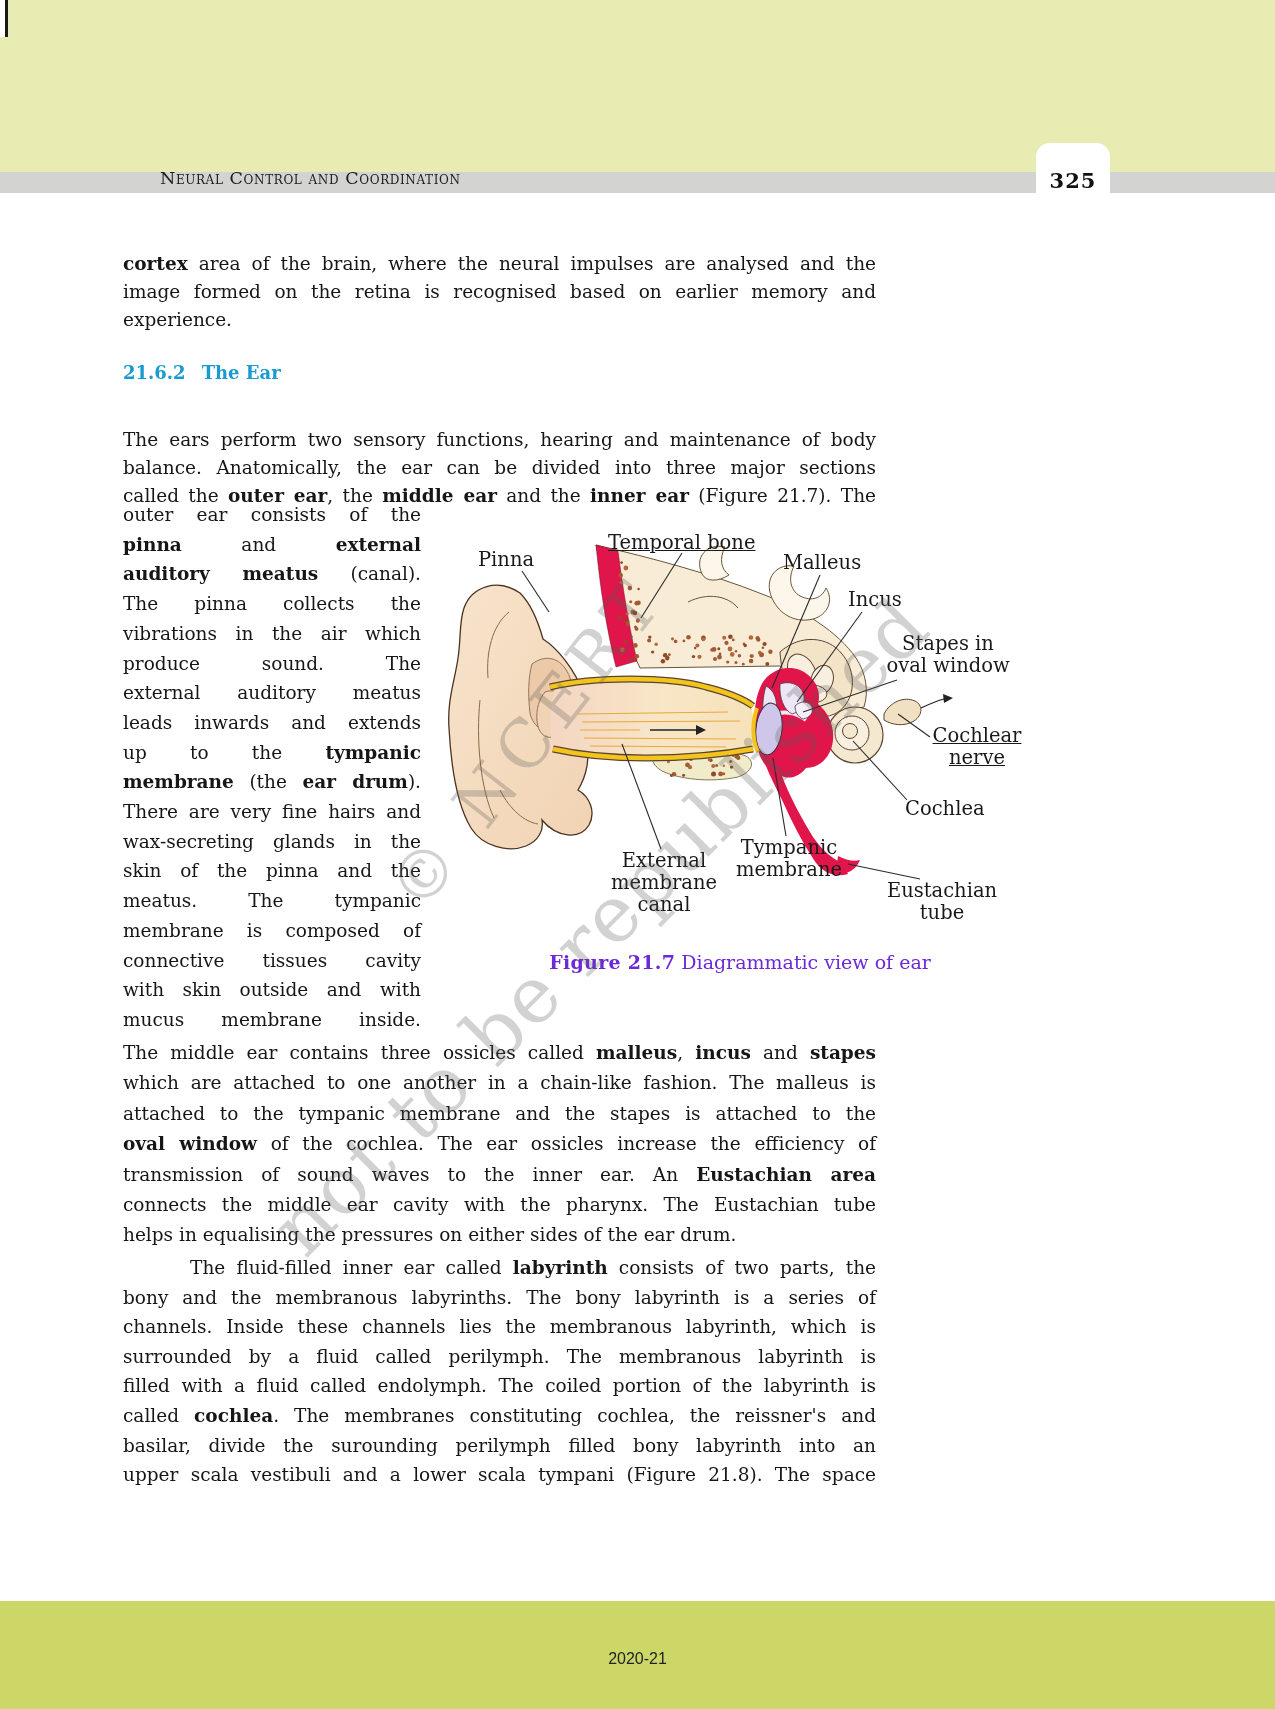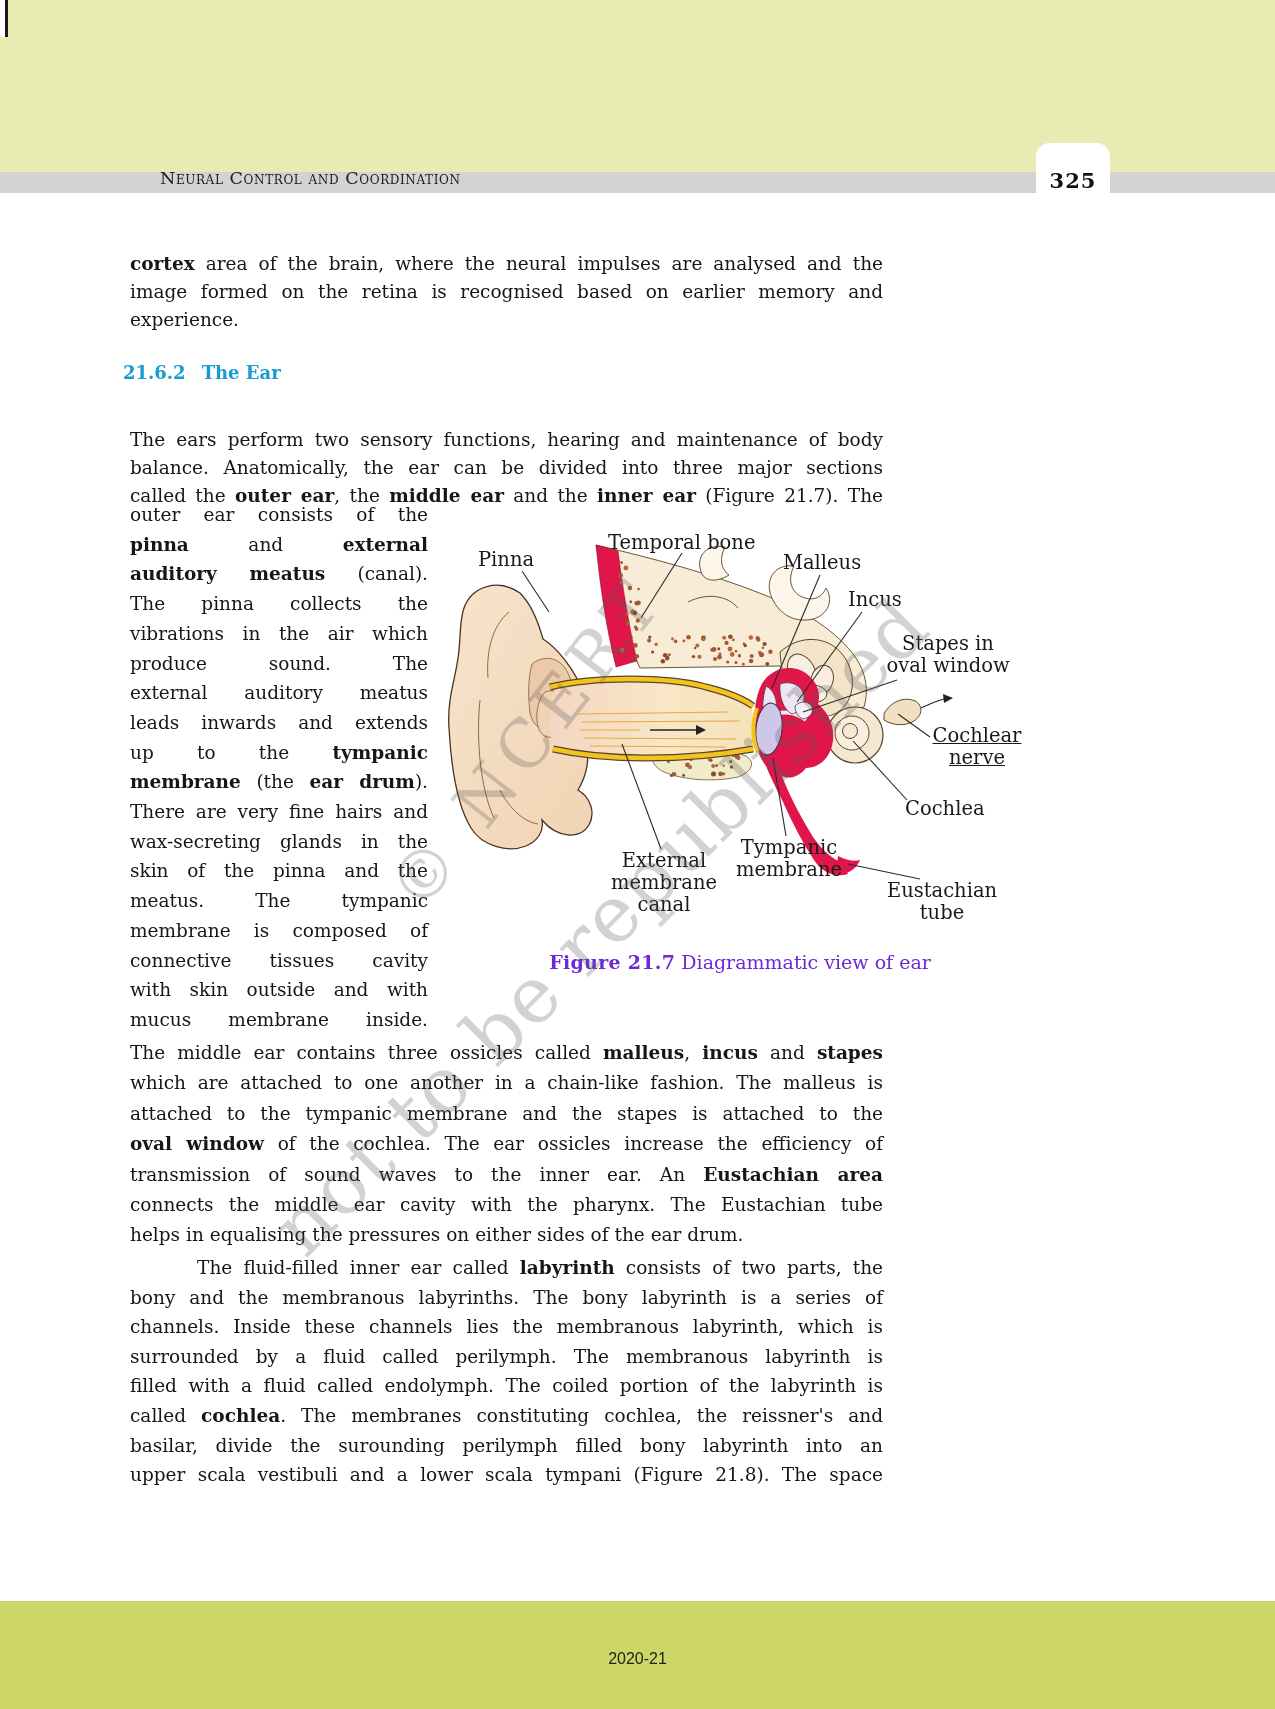--- a/index.html
+++ b/index.html
@@ -11,39 +11,39 @@
   .band-top    { position:absolute; left:0; top:0; width:1275px; height:172px; background:var(--band-top); }
   .header-bar  { position:absolute; left:0; top:172px; width:1275px; height:21px; background:var(--header-bar); }
   .header-title{ position:absolute; left:160px; top:168px; font-variant:small-caps; font-size:17.5px;
                  letter-spacing:0.6px; color:#1c1c1c; }
   .corner-white{ position:absolute; left:0; top:0; width:5px; height:37px; background:#fff; }
   .corner-black{ position:absolute; left:5px; top:0; width:2.5px; height:37px; background:#1a1a1a; }
   .page-tab    { position:absolute; left:1036px; top:143px; width:74px; height:51px; background:#ffffff;
                  border-radius:14px 14px 0 0; display:flex; align-items:flex-end; justify-content:center; }
   .page-number { font-weight:bold; font-size:21px; color:#111; padding-bottom:1px; letter-spacing:1px; }
 
-  .para { position:absolute; left:130px; width:753px; font-size:18.5px; }
+  .para { position:absolute; left:123px; width:753px; font-size:18.5px; }
   .tline{ text-align:justify; text-align-last:justify; white-space:normal; }
   .tline.end { text-align-last:left; }
   .center-lines .tline, .center-lines .tline.end { text-align:center; text-align-last:center; }
 
   .p1  { top:250px; } .p1 .tline  { line-height:28px;   }
   .p2  { top:426px; } .p2 .tline  { line-height:28px;   }
   .colp{ top:500px; width:298px; } .colp .tline{ line-height:29.7px; }
   .p3  { top:1038px; } .p3 .tline { line-height:30.4px; }
   .p4  { top:1253px; } .p4 .tline { line-height:29.6px; }
 
   .section-heading { position:absolute; left:123px; top:362px; font-size:18px; font-weight:bold;
                      color:var(--heading-blue); }
   .section-heading .sec-title { margin-left:16px; }
 
   .fig-label { position:absolute; font-size:19.5px; color:#191919; line-height:22px; }
   .fig-label.block { text-align:center; }
   .lbl-pinna      { left:478px; top:549px; }
-  .lbl-temporal   { left:608px; top:532px; }
+  .lbl-temporal   { left:608px; top:532px;text-decoration:underline; }
   .lbl-malleus    { left:783px; top:552px; }
   .lbl-incus      { left:848px; top:589px; }
   .lbl-stapes     { left:886px; top:633px; width:124px; }
   .lbl-cochnerve  { left:907px; top:725px; width:140px;text-decoration:underline; }
   .lbl-cochlea    { left:905px; top:798px; }
   .lbl-tympanic   { left:734px; top:837px; width:110px; }
   .lbl-external   { left:609px; top:850px; width:110px; }
   .lbl-eustachian { left:862px; top:880px; width:160px; }
 
   .fig-caption { position:absolute; left:540px; top:951px; width:400px; text-align:center;

